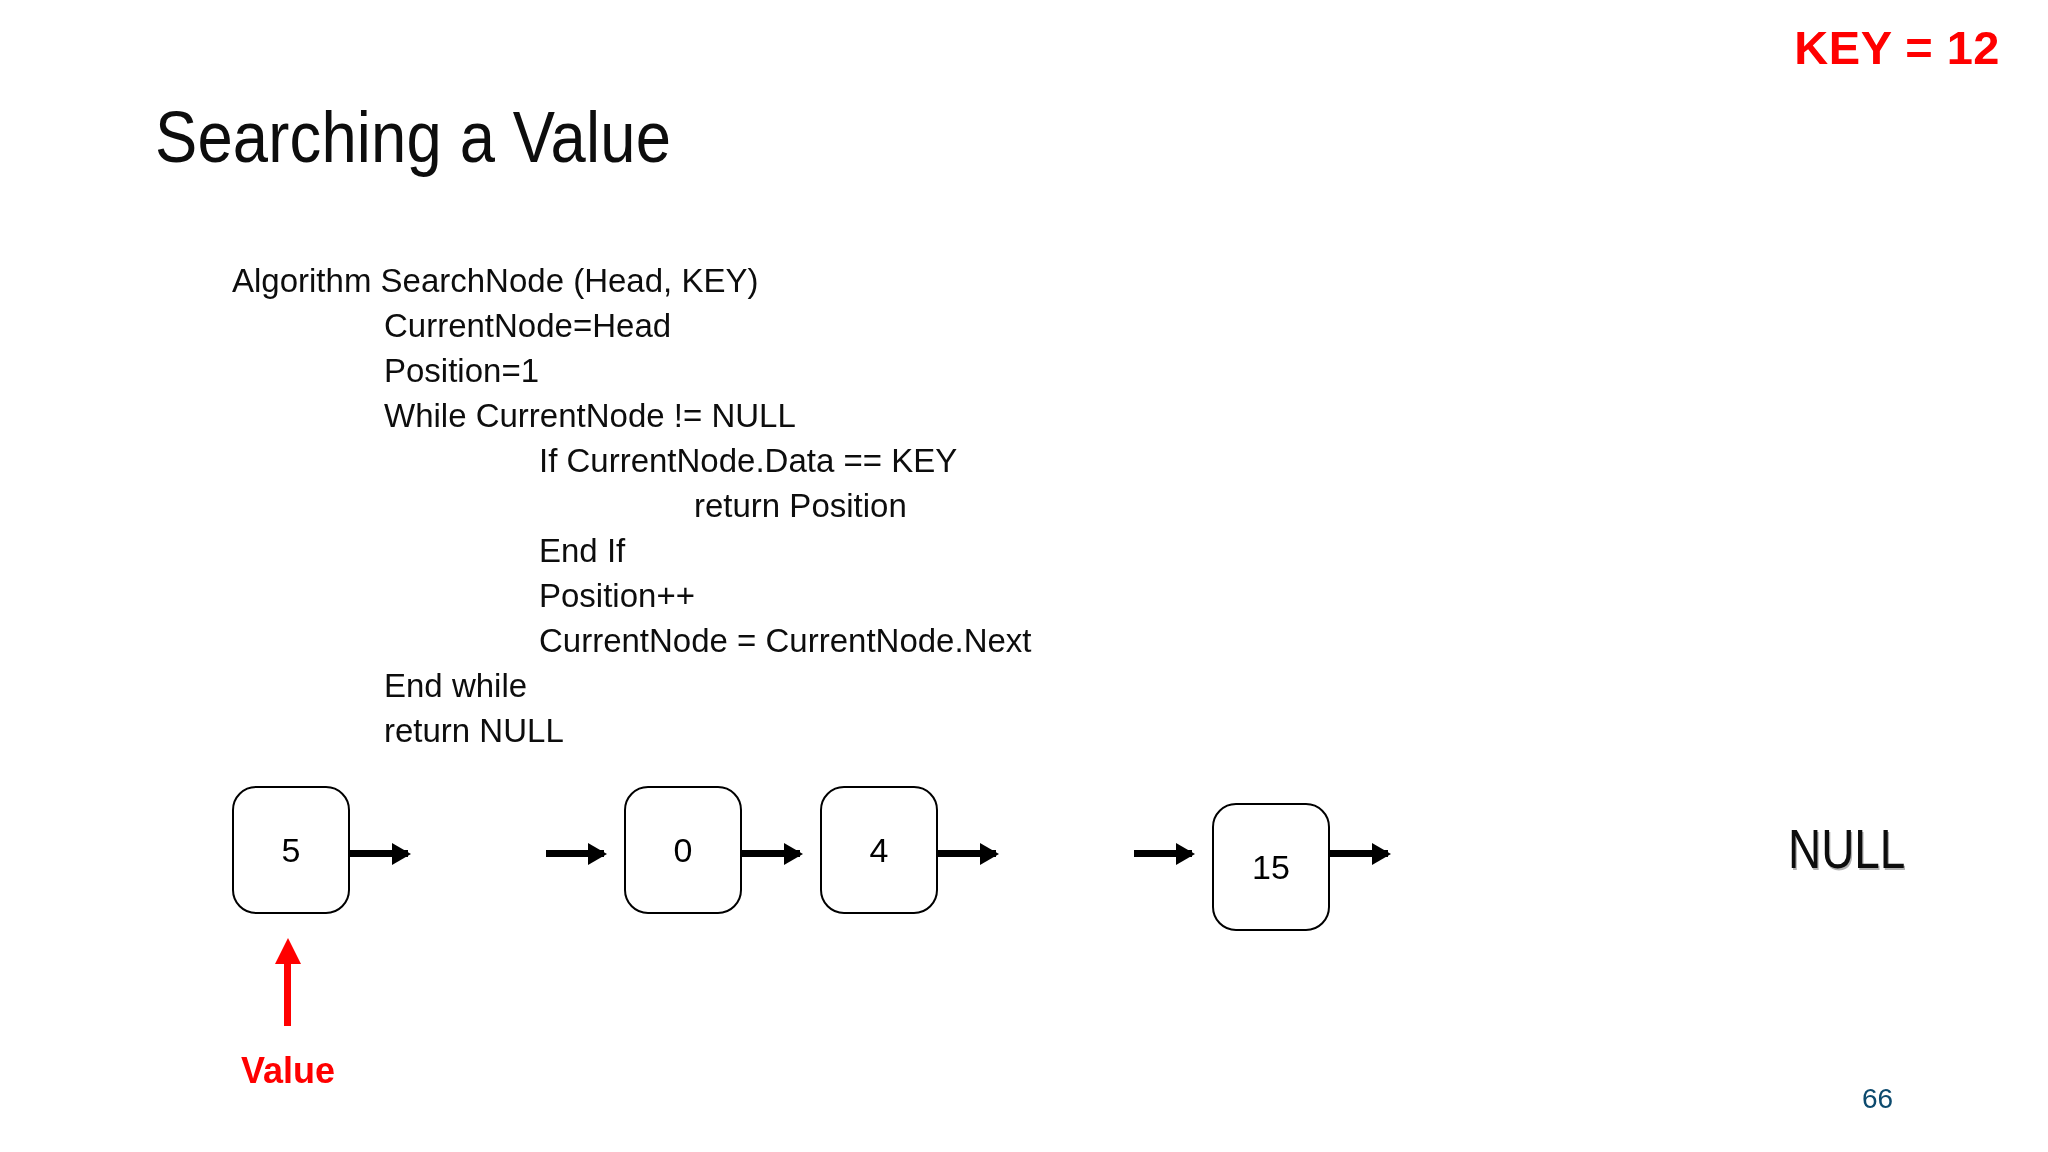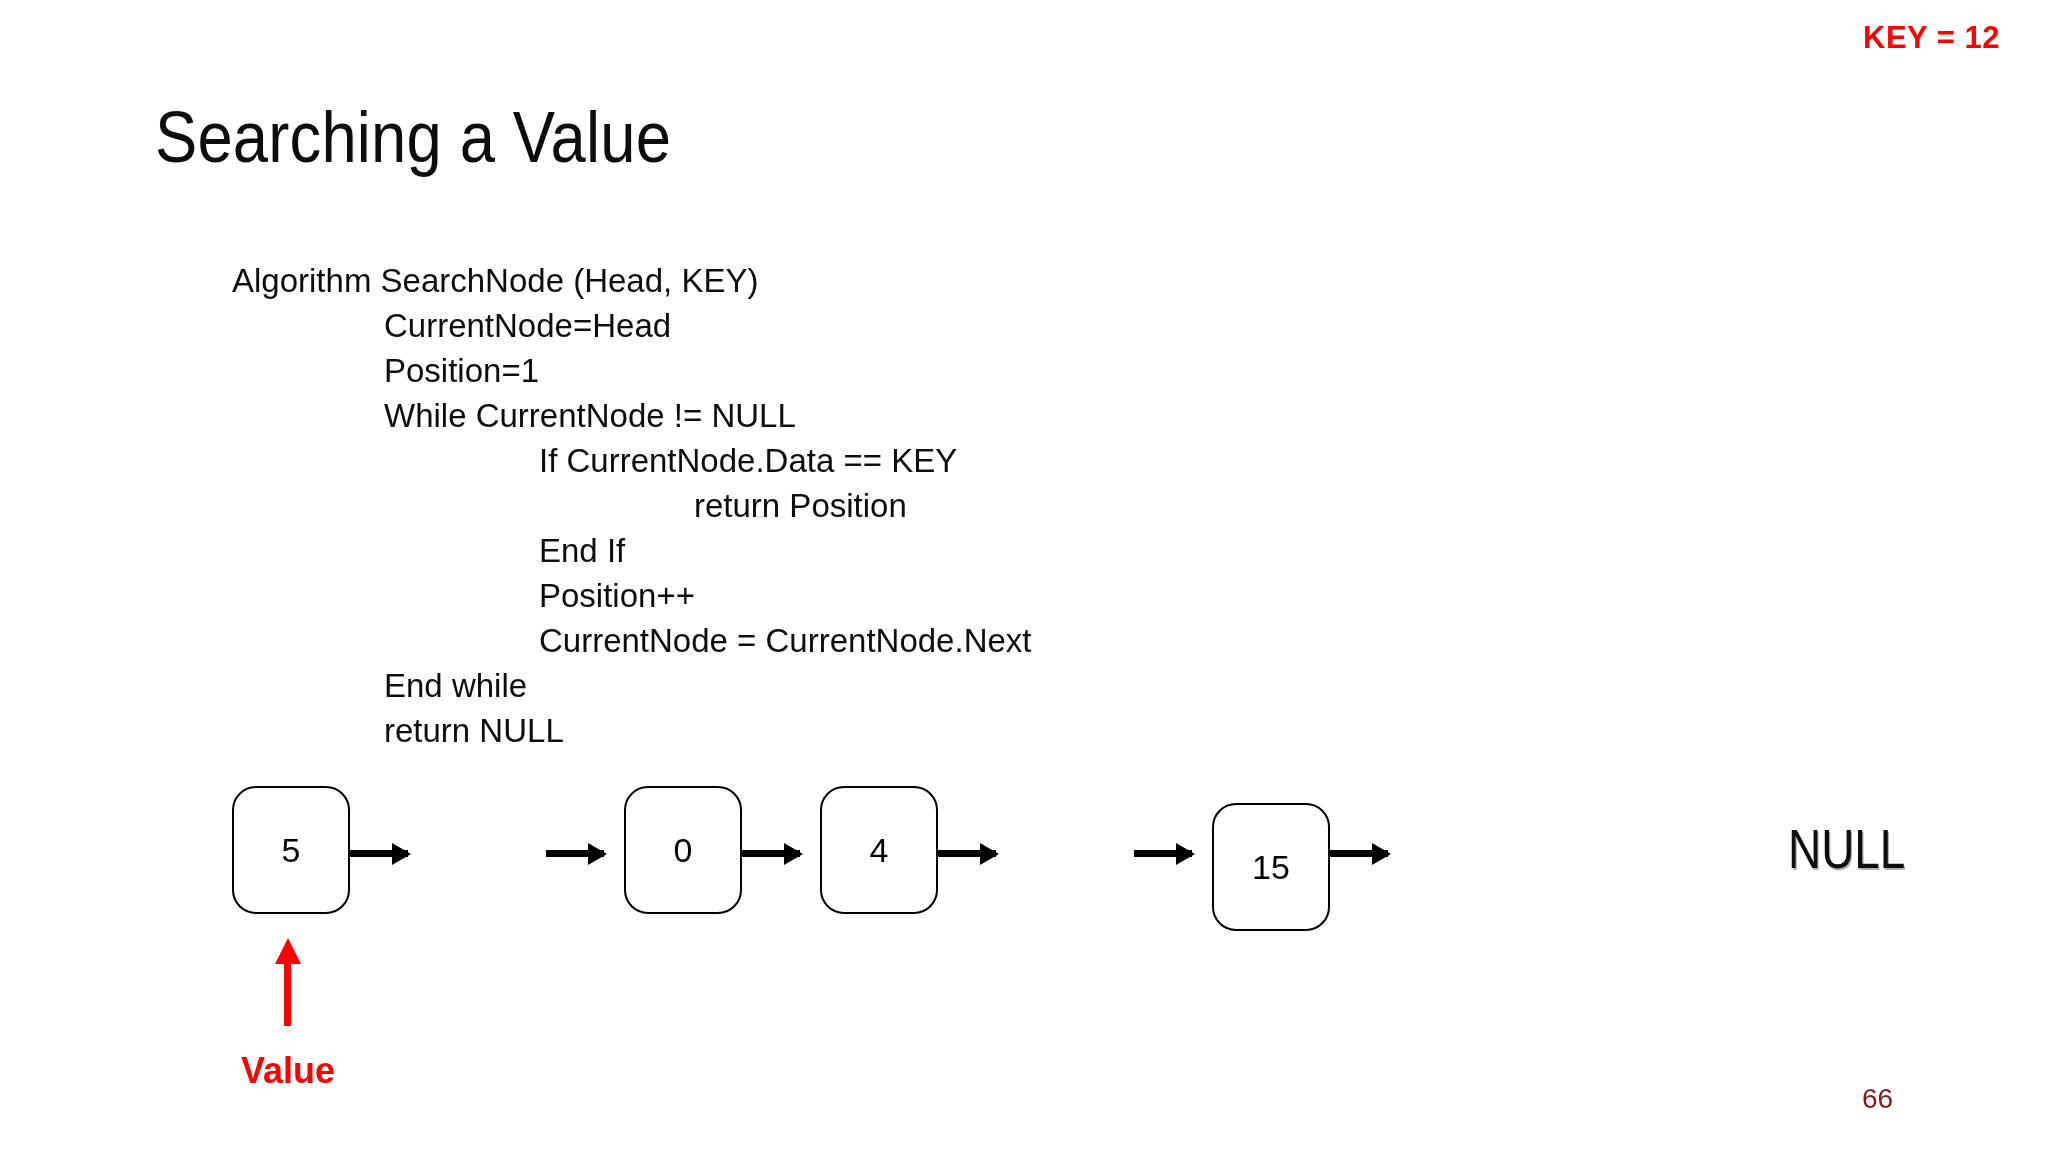--- a/index.html
+++ b/index.html
@@ -16,21 +16,21 @@
     overflow: hidden;
     font-family: "Liberation Sans", sans-serif;
     color: #000000;
   }
 
   
   #key-label {
     position: absolute;
     right: 48px;
     top: 20px;
-    font-size: 31px;
+    font-size: 47px;
     font-weight: 700;
     color: #FF0000;
     letter-spacing: 0.5px;
     white-space: nowrap;
   }
 
   
   #slide-title {
     position: absolute;
     left: 155px;
@@ -162,21 +162,21 @@
     color: #FF0000;
     white-space: nowrap;
   }
 
   
   #slide-number {
     position: absolute;
     left: 1862px;
     top: 1083px;
     font-size: 28px;
-    color: #7f1d1d;
+    color: #0c4a6e;
   }
 </style>
 </head>
 <body>
 
 <div id="slide">
 
   <div id="key-label">KEY = 12</div>
 
   <div id="slide-title">Searching a Value</div>

